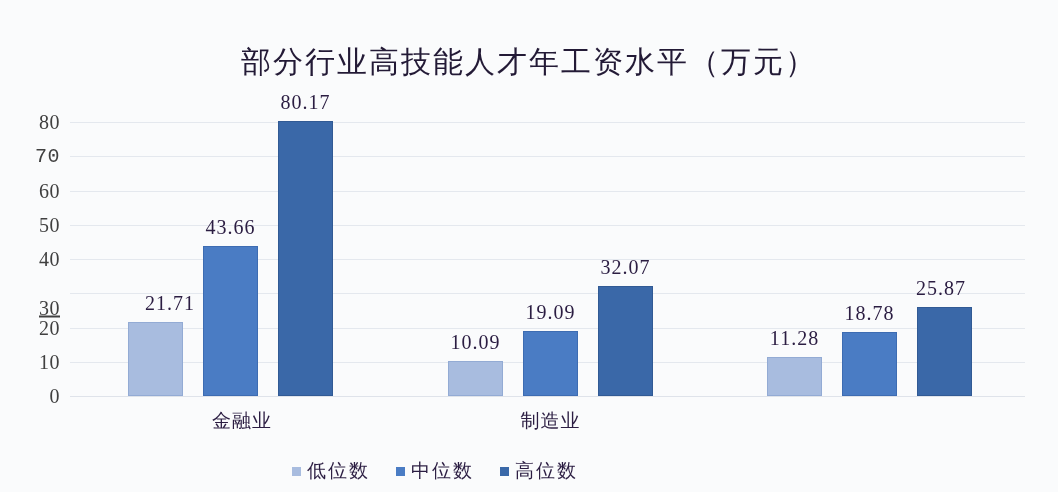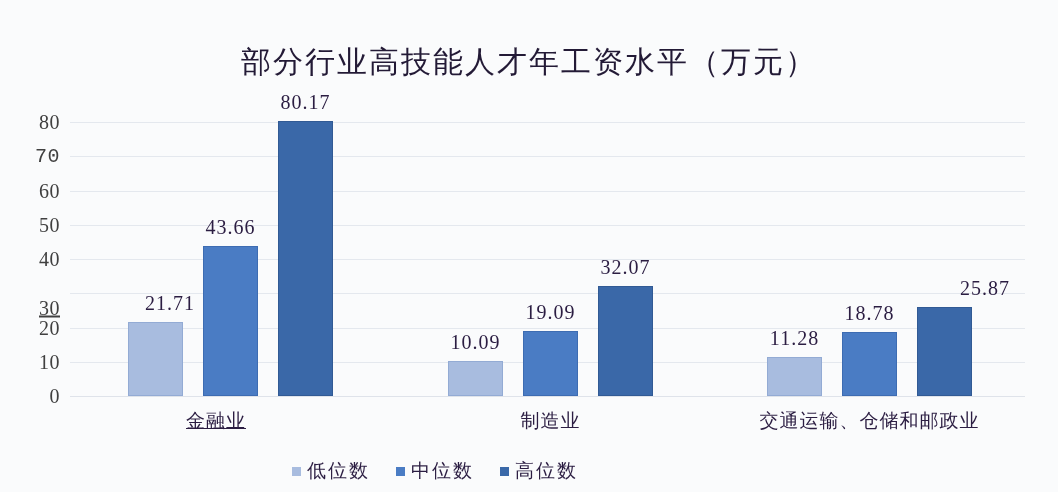--- a/index.html
+++ b/index.html
@@ -180,34 +180,33 @@
       <div class="bar-label" style="left: 405.5px; top: 209.442px;">10.09</div>
       <div class="bar s1" style="left: 453px; width: 55px; height: 65.3833px;"></div>
       <div class="bar-label" style="left: 480.5px; top: 178.617px;">19.09</div>
       <div class="bar s2" style="left: 528px; width: 55px; height: 109.84px;"></div>
       <div class="bar-label" style="left: 555.5px; top: 134.16px;">32.07</div>
       <div class="bar s0" style="left: 697px; width: 55px; height: 38.634px;"></div>
       <div class="bar-label" style="left: 724.5px; top: 205.366px;">11.28</div>
       <div class="bar s1" style="left: 772px; width: 55px; height: 64.3215px;"></div>
       <div class="bar-label" style="left: 799.5px; top: 179.678px;">18.78</div>
       <div class="bar s2" style="left: 847px; width: 55px; height: 88.6047px;"></div>
-      <div class="bar-label" style="left: 915px; top: 155.395px;">25.87</div>
+      <div class="bar-label" style="left: 871px; top: 155.395px;">25.87</div>
     </div>
 
   <div class="legend">
       <div class="legend-item">
         <span class="legend-swatch s0"></span>
         <span class="legend-label">低位数</span>
       </div>
       <div class="legend-item">
         <span class="legend-swatch s1"></span>
         <span class="legend-label">中位数</span>
       </div>
       <div class="legend-item">
         <span class="legend-swatch s2"></span>
         <span class="legend-label">高位数</span>
       </div>
     </div>
 
-<div class="cat-label" style="left: 216px; text-decoration: underline;">金融业</div>
+<div class="cat-label" style="left: 242px;">金融业</div>
     <div class="cat-label" style="left: 550.5px;">制造业</div>
-    <div class="cat-label" style="left: 869.5px;">交通运输、仓储和邮政业</div>
   </div>
 
 </body></html>

